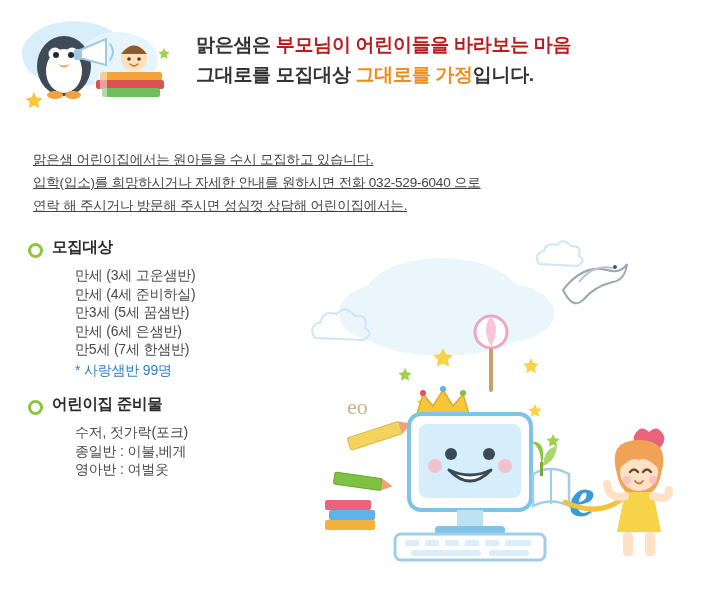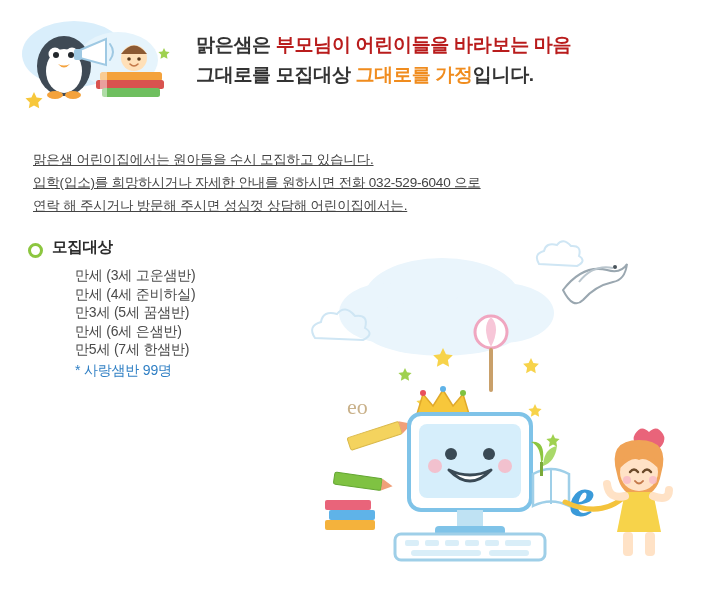--- a/index.html
+++ b/index.html
@@ -308,14 +308,25 @@
       <div>만세 (3세 고운샘반)</div>
       <div>만세 (4세 준비하실)</div>
       <div>만3세 (5세 꿈샘반)</div>
       <div>만세 (6세 은샘반)</div>
       <div>만5세 (7세 한샘반)</div>
       <div class="section-note">* 사랑샘반 99명</div>
     </div>
   </div>
 
 
+  <div class="section">
+    <div class="section-head">
+      <span class="bullet-icon"></span>
+      <span class="section-title">어린이집 준비물</span>
+    </div>
+    <div class="section-body">
+      <div>수저, 젓가락(포크)</div>
+      <div>종일반 : 이불,베게</div>
+      <div>영아반 : 여벌옷</div>
+    </div>
+  </div>
 
 </div>
 
 </body></html>

